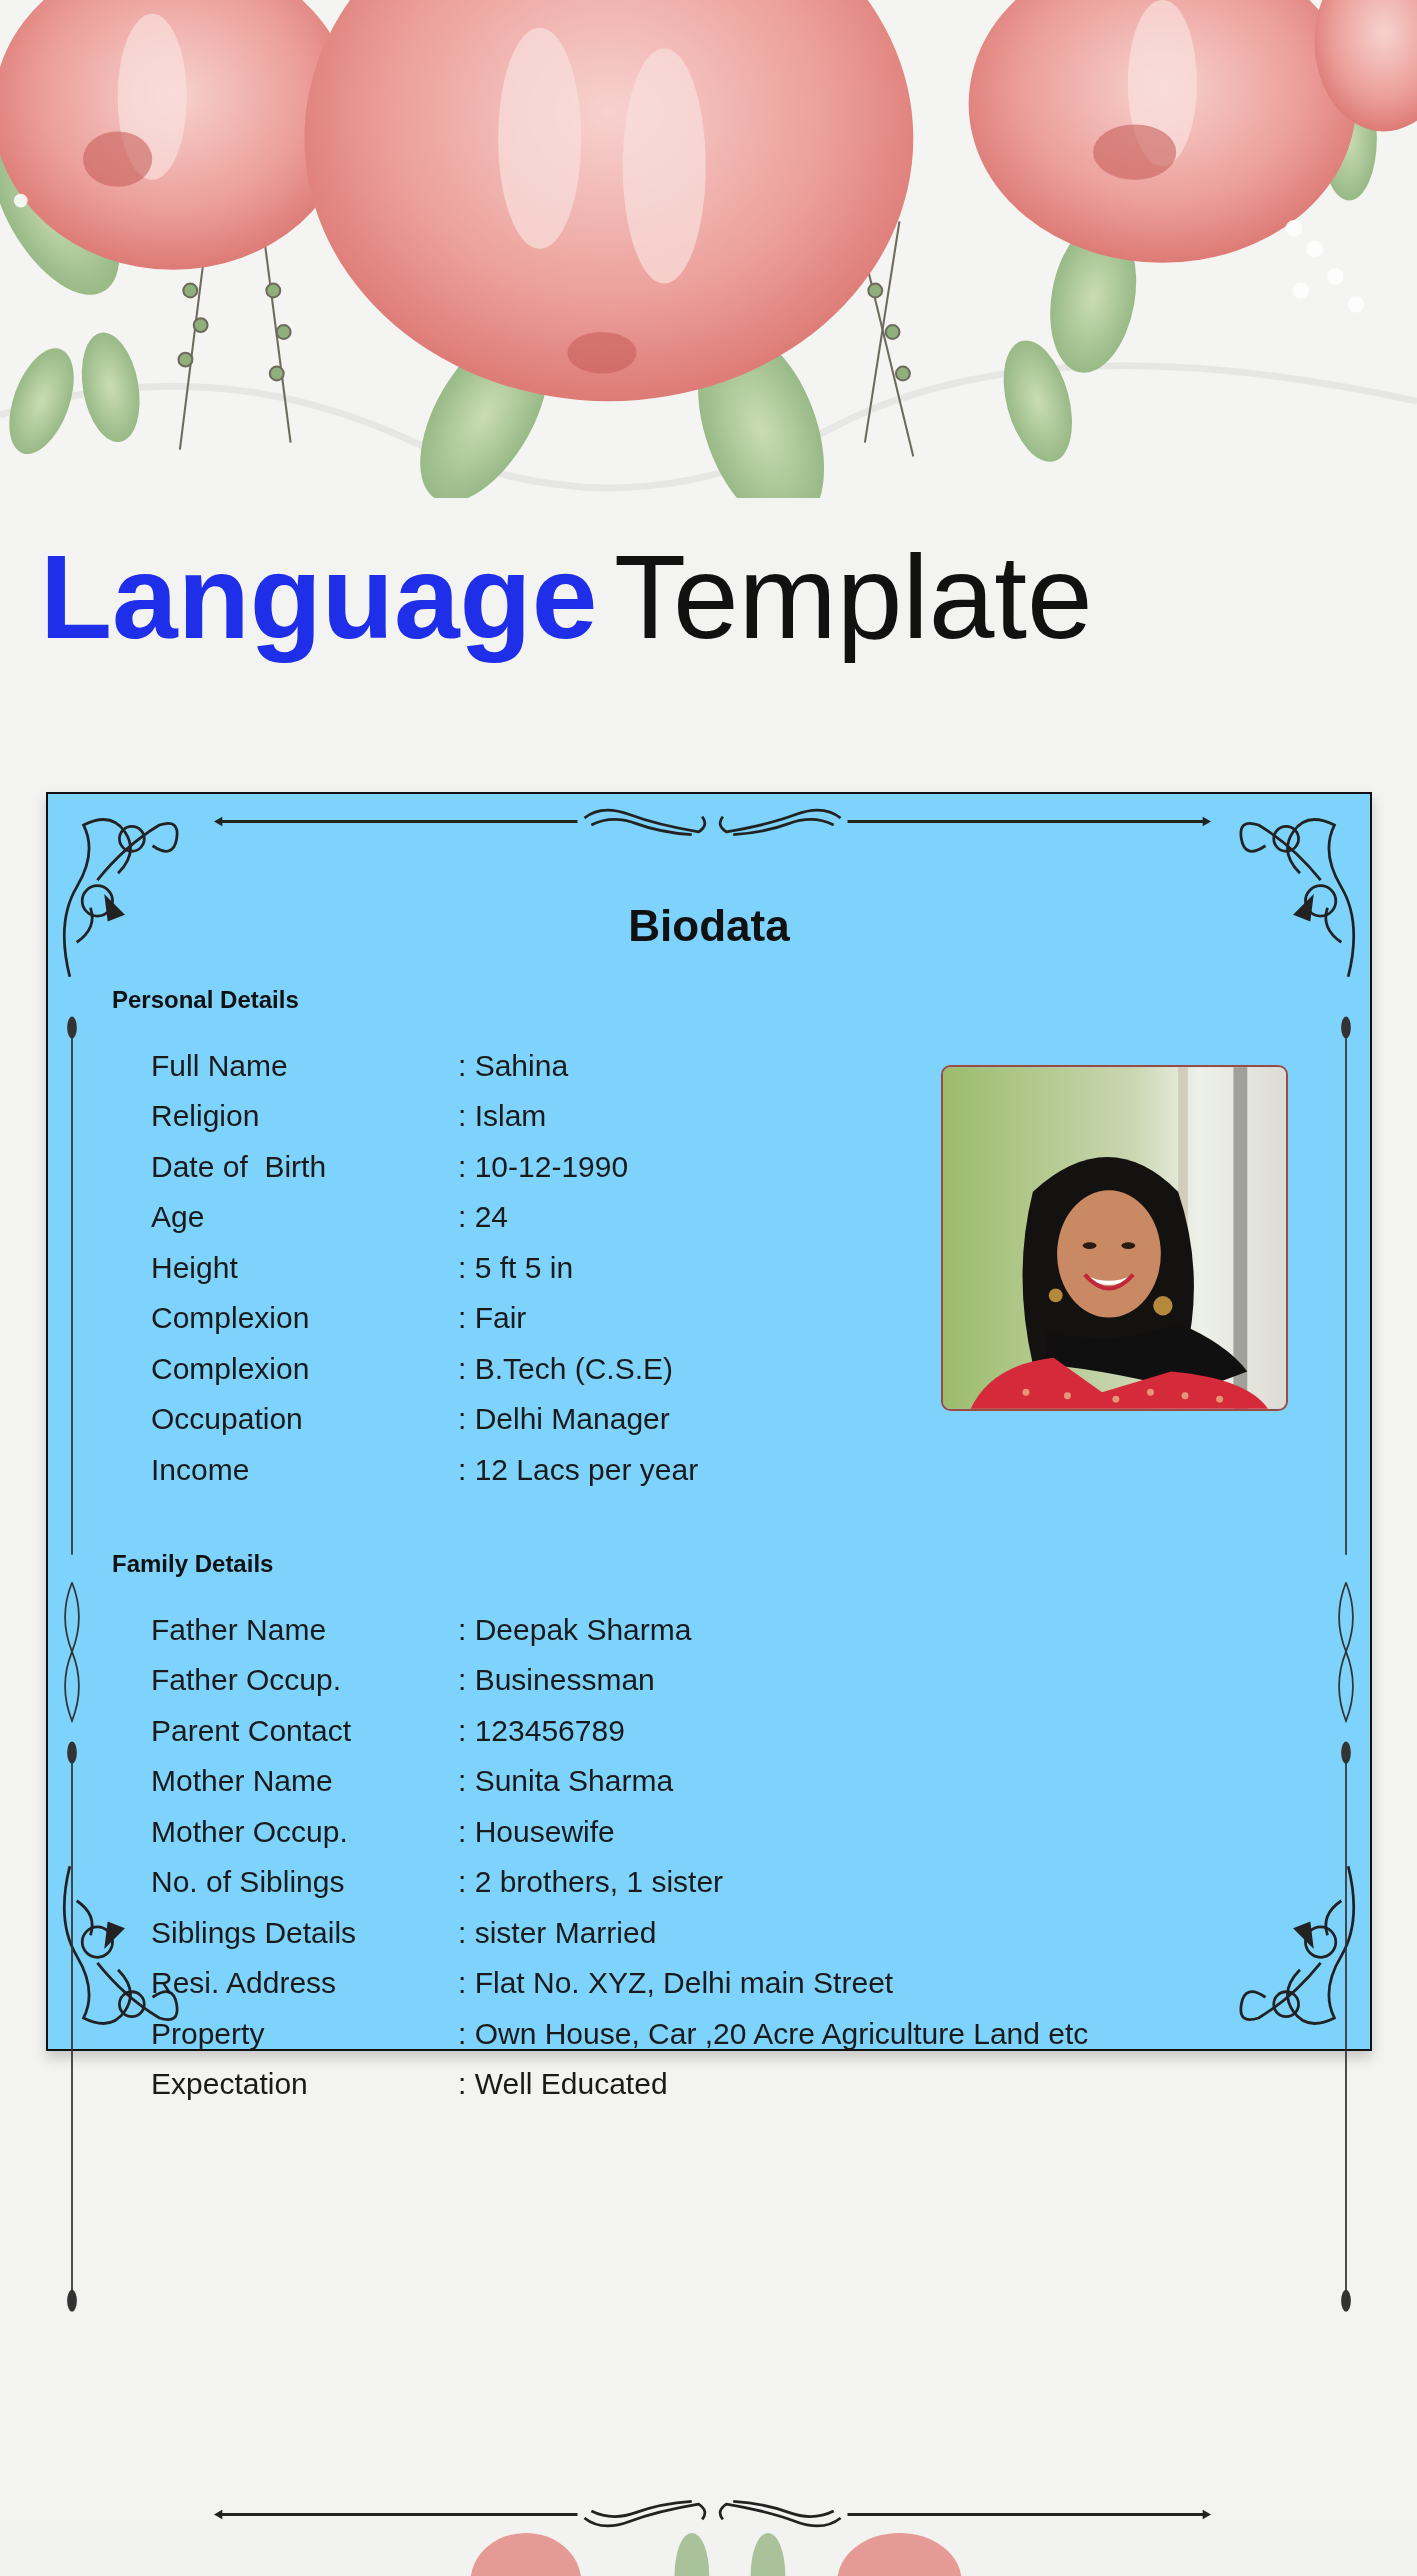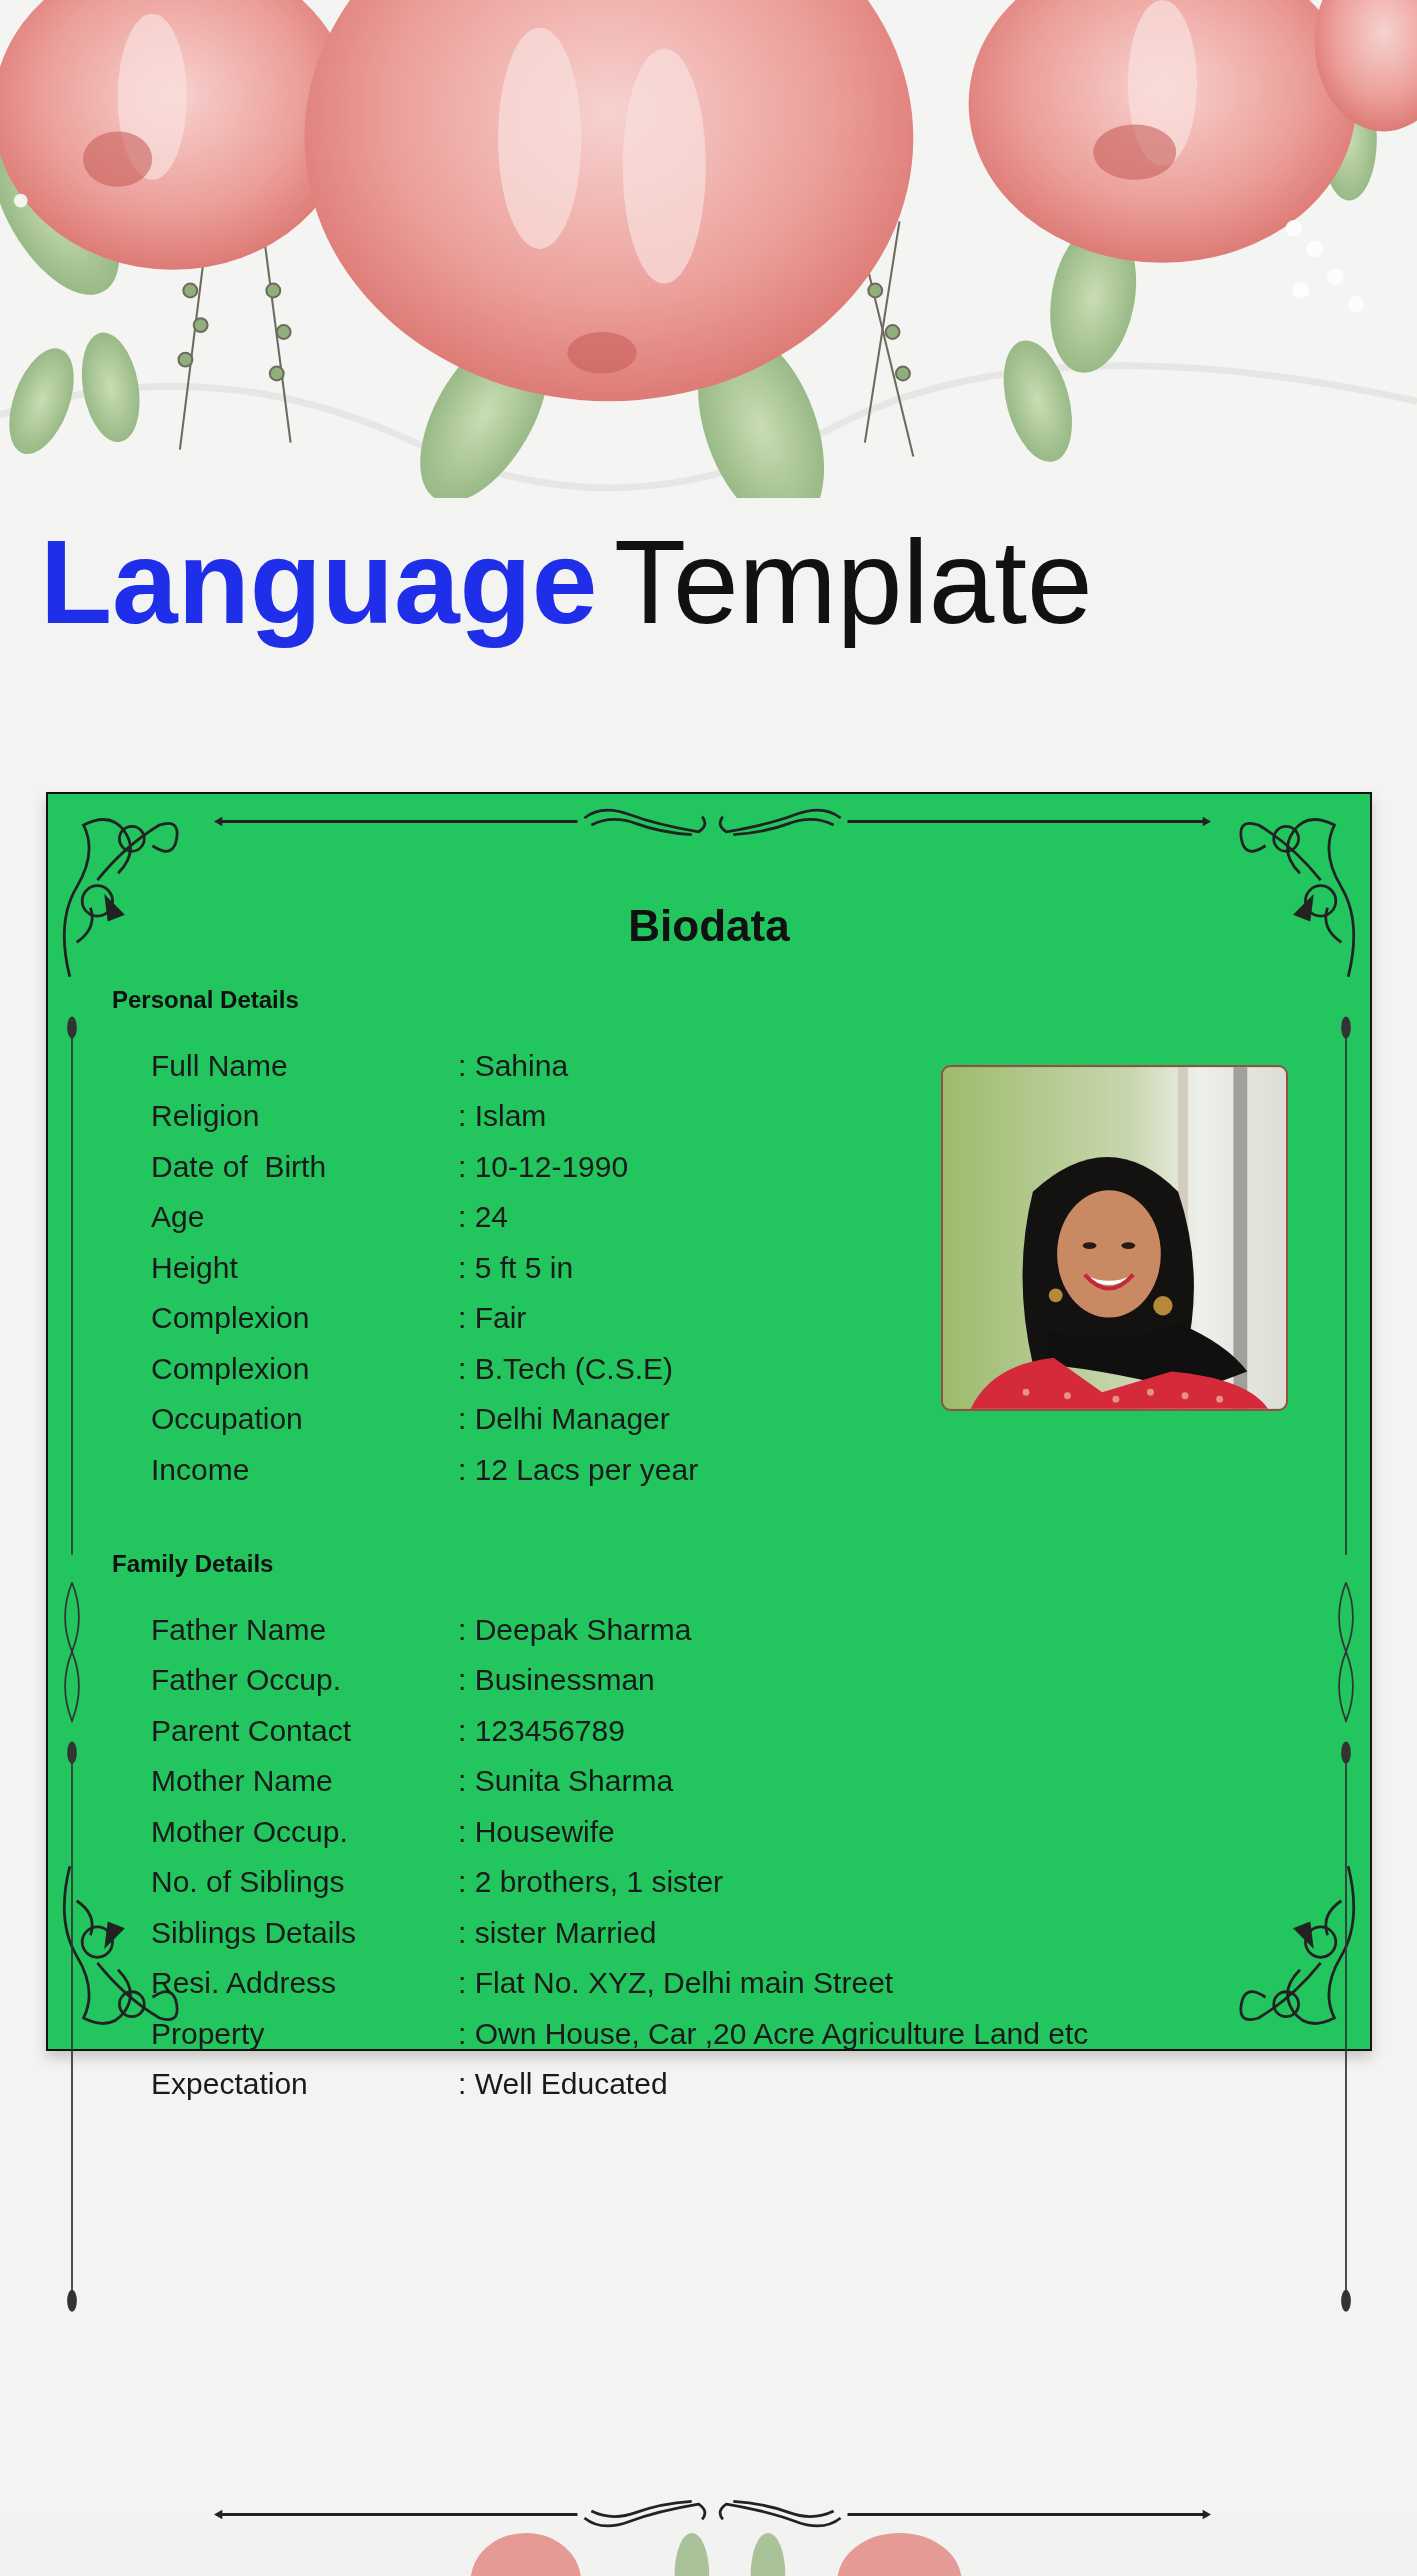--- a/index.html
+++ b/index.html
@@ -8,27 +8,27 @@
     background:#f3f3f2;
     font-family:"Liberation Sans", sans-serif;
   }
   
   .floral { position:absolute; left:0; top:0; width:1417px; height:498px; overflow:hidden; }
   .floral svg { width:100%; height:100%; }
   .bottom-floral { position:absolute; left:0; top:2519px; width:1417px; height:57px; overflow:hidden; }
 
   .heading { position:absolute; left:40px; top:495px; }
   .heading .line1 { font-size:118px; font-weight:bold; color:#1f2ee8; line-height:1; letter-spacing:1.4px; }
-  .heading .line2 { font-size:118px; line-height:1; margin-top:28px; white-space:nowrap; }
+  .heading .line2 { font-size:118px; line-height:1; margin-top:43px; white-space:nowrap; }
   .heading .blue { color:#1f2ee8; font-weight:bold; }
   .heading .black { color:#111; font-weight:normal; margin-left:16.6px; }
 
   .card {
     position:absolute; left:46px; top:792px; width:1326px; height:1259px;
-    background:#22c55e; border:2.8px solid #111; box-sizing:border-box;
+    background:#7dd3fc; border:2.8px solid #111; box-sizing:border-box;
     box-shadow:0 7px 12.5px rgba(0,0,0,0.18);
   }
   .ornament { position:absolute; }
   .title {
     position:absolute; left:0; width:100%; top:107px; text-align:center;
     font-size:44px; font-weight:bold; color:#111;
   }
   .section-title { position:absolute; left:64px; font-size:24px; font-weight:bold; color:#111; }
   .row { position:absolute; left:64px; height:48px; font-size:30px; color:#1a1a1a; white-space:nowrap; }
   .row .label { position:absolute; left:0;margin-left:39px; }

